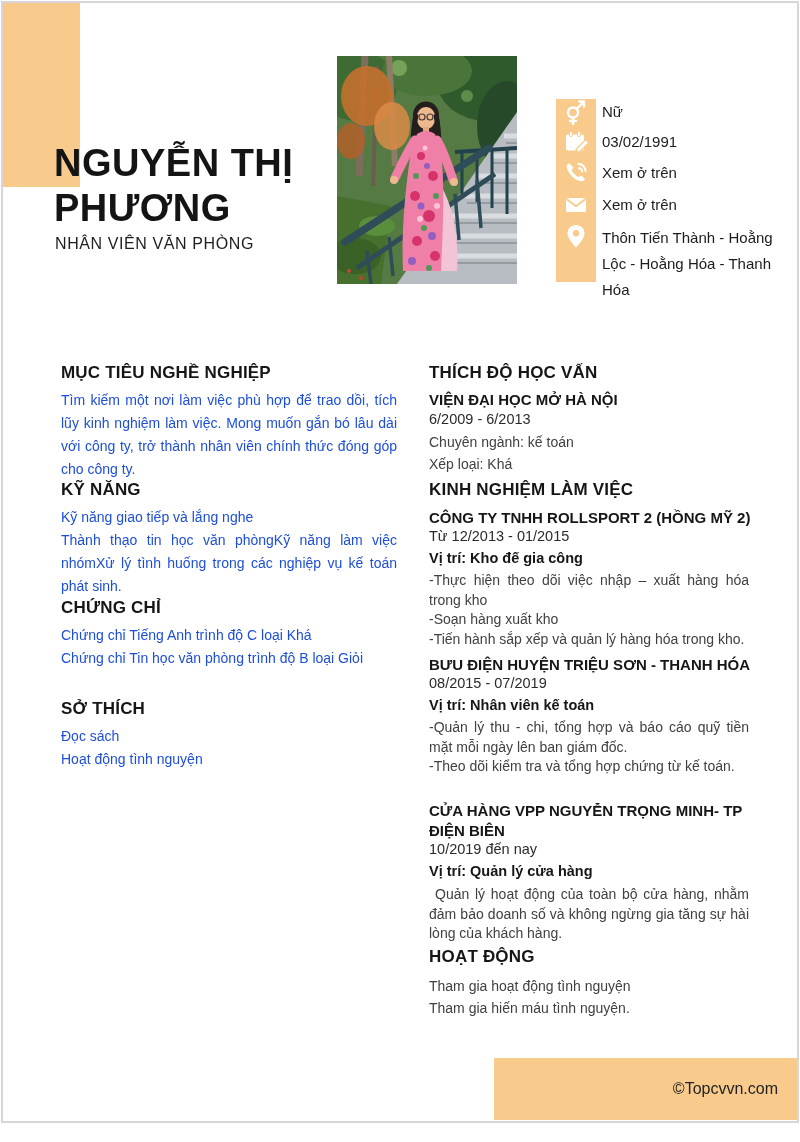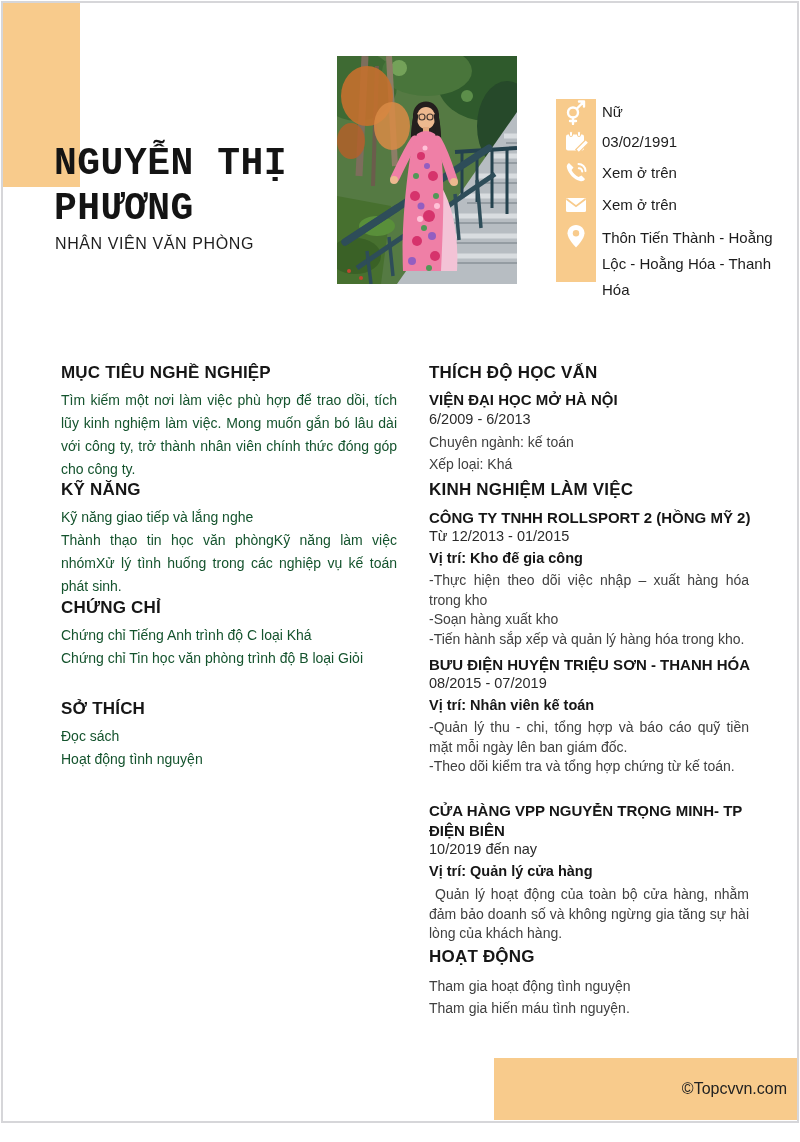--- a/index.html
+++ b/index.html
@@ -1,35 +1,35 @@
 <!DOCTYPE html>
 <html><head>
 <meta charset="utf-8">
 <style>
   html,body{margin:0;padding:0;background:#ffffff;}
   body{width:800px;height:1142px;position:relative;font-family:"Liberation Sans","DejaVu Sans",sans-serif;color:#262626;}
   .page{position:absolute;left:1px;top:1px;width:794px;height:1118px;background:#fff;border:2px solid #d6d6d9;}
   .accent-block{position:absolute;left:0;top:0;width:77px;height:184px;background:#F8CB8C;}
-  .name{position:absolute;left:51px;top:138px;width:330px;margin:0;font-size:38px;line-height:45px;font-weight:700;color:#141414;letter-spacing:.5px;font-family:Liberation Mono, monospace;}
+  .name{position:absolute;left:51px;top:138px;width:330px;margin:0;font-size:38px;line-height:45px;font-weight:700;color:#141414;letter-spacing:.5px;}
   .job-title{position:absolute;left:52px;top:232px;font-size:16px;letter-spacing:.6px;color:#1e1e1e;}
   .photo{position:absolute;left:334px;top:53px;width:180px;height:228px;overflow:hidden;}
   .contact-bar{position:absolute;left:553px;top:96px;width:40px;height:183px;background:#F8CB8C;}
   .ci{position:absolute;left:560px;width:26px;height:26px;}
   .cv{position:absolute;left:599px;font-size:15px;line-height:22px;color:#1c1c1c;}
   .cv.addr{width:184px;line-height:26px;}
   .h{position:absolute;font-size:17px;font-weight:700;color:#161616;letter-spacing:.2px;}
-  .t{position:absolute;left:58px;width:336px;font-size:14px;line-height:23px;color:#14532d;}
+  .t{position:absolute;left:58px;width:336px;font-size:14px;line-height:23px;color:#1d4ed8;}
   .t2{position:absolute;left:426px;width:320px;font-size:14px;line-height:19.5px;color:#404040;}
   .just{text-align:justify;}
   .school{position:absolute;left:426px;font-size:15px;font-weight:700;color:#161616;}
   .dates{position:absolute;left:426px;font-size:14.5px;color:#2a2a2a;}
   .company{position:absolute;left:426px;width:322px;font-size:15px;font-weight:700;color:#161616;line-height:20px;}
   .pos{position:absolute;left:426px;font-size:14.5px;font-weight:700;color:#161616;}
   .indent1{text-indent:6px;}
-  .footer{position:absolute;left:491px;top:1055px;width:303px;height:62px;background:#F8CB8C;display:flex;align-items:center;justify-content:flex-end;box-sizing:border-box;padding-right:10px;}
+  .footer{position:absolute;left:491px;top:1055px;width:303px;height:62px;background:#F8CB8C;display:flex;align-items:center;justify-content:flex-end;box-sizing:border-box;padding-right:19px;}
   .footer .credit{font-size:16px;color:#222;}
 </style>
 </head>
 <body>
 
 <div class="page">
 
   <div class="accent-block"></div>
 
   <h1 class="name">NGUYỄN THỊ PHƯƠNG</h1>

